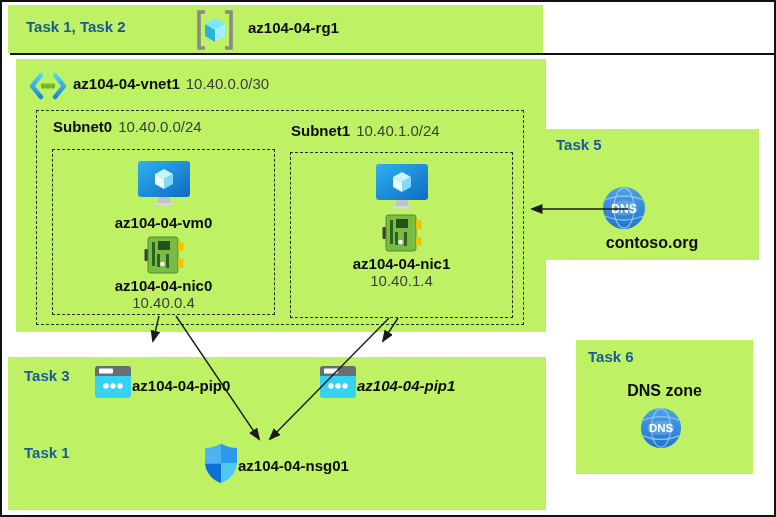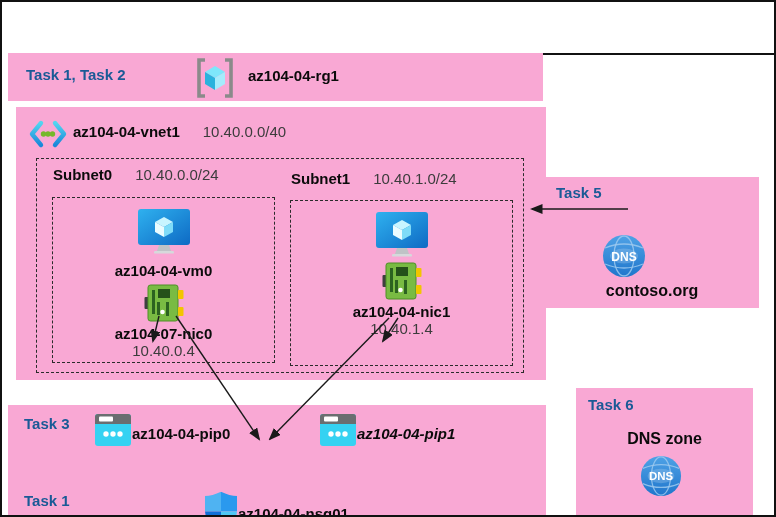--- a/index.html
+++ b/index.html
@@ -1,25 +1,25 @@
 <!DOCTYPE html>
 <html><head>
 <meta charset="utf-8">
 <style>
   html,body{margin:0;padding:0;background:#ffffff;font-family:"Liberation Sans",sans-serif;}
   #canvas{position:relative;width:776px;height:517px;box-sizing:border-box;border:2px solid #111;background:#fff;overflow:hidden;}
   .abs{position:absolute;}
-  .panel{position:absolute;background:#f9a8d4;margin-top:48px;}
+  .panel{position:absolute;background:#bef264;}
   .divider{position:absolute;left:8px;top:51px;width:766px;height:0;border-top:2px solid #111;}
   .task-label{font-size:15px;font-weight:bold;color:#1a5a96;white-space:nowrap;}
   .entity{font-size:15px;font-weight:bold;color:#0b0b0b;white-space:nowrap;}
   .entity-lg{font-size:16px;font-weight:bold;color:#0b0b0b;white-space:nowrap;}
   .muted{font-size:15px;font-weight:normal;color:#3c3c3c;white-space:nowrap;}
   .dashed{position:absolute;border:1.5px dashed #2b2b2b;box-sizing:border-box;}
-  .titlerow{display:flex;align-items:baseline;gap:23px;}
+  .titlerow{display:flex;align-items:baseline;gap:6px;}
   .subnet-inner{display:flex;flex-direction:column;align-items:center;padding-top:10px;}
   .center-text{position:absolute;left:0;width:100%;text-align:center;}
   .pip-group,.nsg-group{position:absolute;display:flex;flex-direction:row;align-items:center;width:120px;}
   svg{display:block;}
   #arrows{position:absolute;left:0;top:0;pointer-events:none;}
 </style>
 </head>
 <body>
 
 <div id="canvas">
@@ -51,21 +51,21 @@
         </defs>
         <polyline points="12,4 3,15 12,26" fill="none" stroke="url(#chev)" stroke-width="4.4" stroke-linecap="round" stroke-linejoin="round"></polyline>
         <polyline points="26,4 35,15 26,26" fill="none" stroke="url(#chev)" stroke-width="4.4" stroke-linecap="round" stroke-linejoin="round"></polyline>
         <circle cx="14.5" cy="15" r="2.7" fill="#76b82a"></circle>
         <circle cx="19" cy="15" r="2.7" fill="#76b82a"></circle>
         <circle cx="23.5" cy="15" r="2.7" fill="#76b82a"></circle>
       </svg>
     </div>
     <div class="abs titlerow" style="left:57px;top:16px;">
       <span class="entity">az104-04-vnet1</span>
-      <span class="muted">10.40.0.0/40</span>
+      <span class="muted">10.40.0.0/30</span>
     </div>
 
     <div class="dashed" style="left:20px;top:51px;width:488px;height:215px;">
 
       <div class="abs titlerow" style="left:16px;top:7px;justify-content:flex-end;">
         <span class="entity">Subnet0</span>
         <span class="muted">10.40.0.0/24</span>
       </div>
       <div class="dashed subnet-inner" style="left:15px;top:38px;width:223px;height:166px;">
         <span>
@@ -91,21 +91,21 @@
             <rect x="4" y="1" width="30" height="36" rx="2.5" fill="#79bb43" stroke="#4e8f27" stroke-width="1"></rect>
             <rect x="14" y="5" width="12" height="9" fill="#25511a"></rect>
             <rect x="8" y="6" width="3" height="24" fill="#2c6320"></rect>
             <rect x="13" y="18" width="3" height="13" fill="#2c6320"></rect>
             <rect x="22" y="18" width="3" height="14" fill="#2c6320"></rect>
             <circle cx="18.5" cy="28" r="2.3" fill="#ffffff"></circle>
             <rect x="34" y="6" width="5.5" height="9" rx="1" fill="#f2c500"></rect>
             <rect x="34" y="23" width="5.5" height="9" rx="1" fill="#f2c500"></rect>
           </svg>
         </span>
-        <span class="entity" style="margin-top:3px;">az104-07-nic0</span>
+        <span class="entity" style="margin-top:3px;">az104-04-nic0</span>
         <span class="muted">10.40.0.4</span>
       </div>
 
       <div class="abs titlerow" style="left:254px;top:11px;">
         <span class="entity">Subnet1</span>
         <span class="muted">10.40.1.0/24</span>
       </div>
       <div class="dashed subnet-inner" style="left:253px;top:41px;width:223px;height:166px;">
         <span>
           <svg width="54" height="46" viewBox="0 0 54 46">

